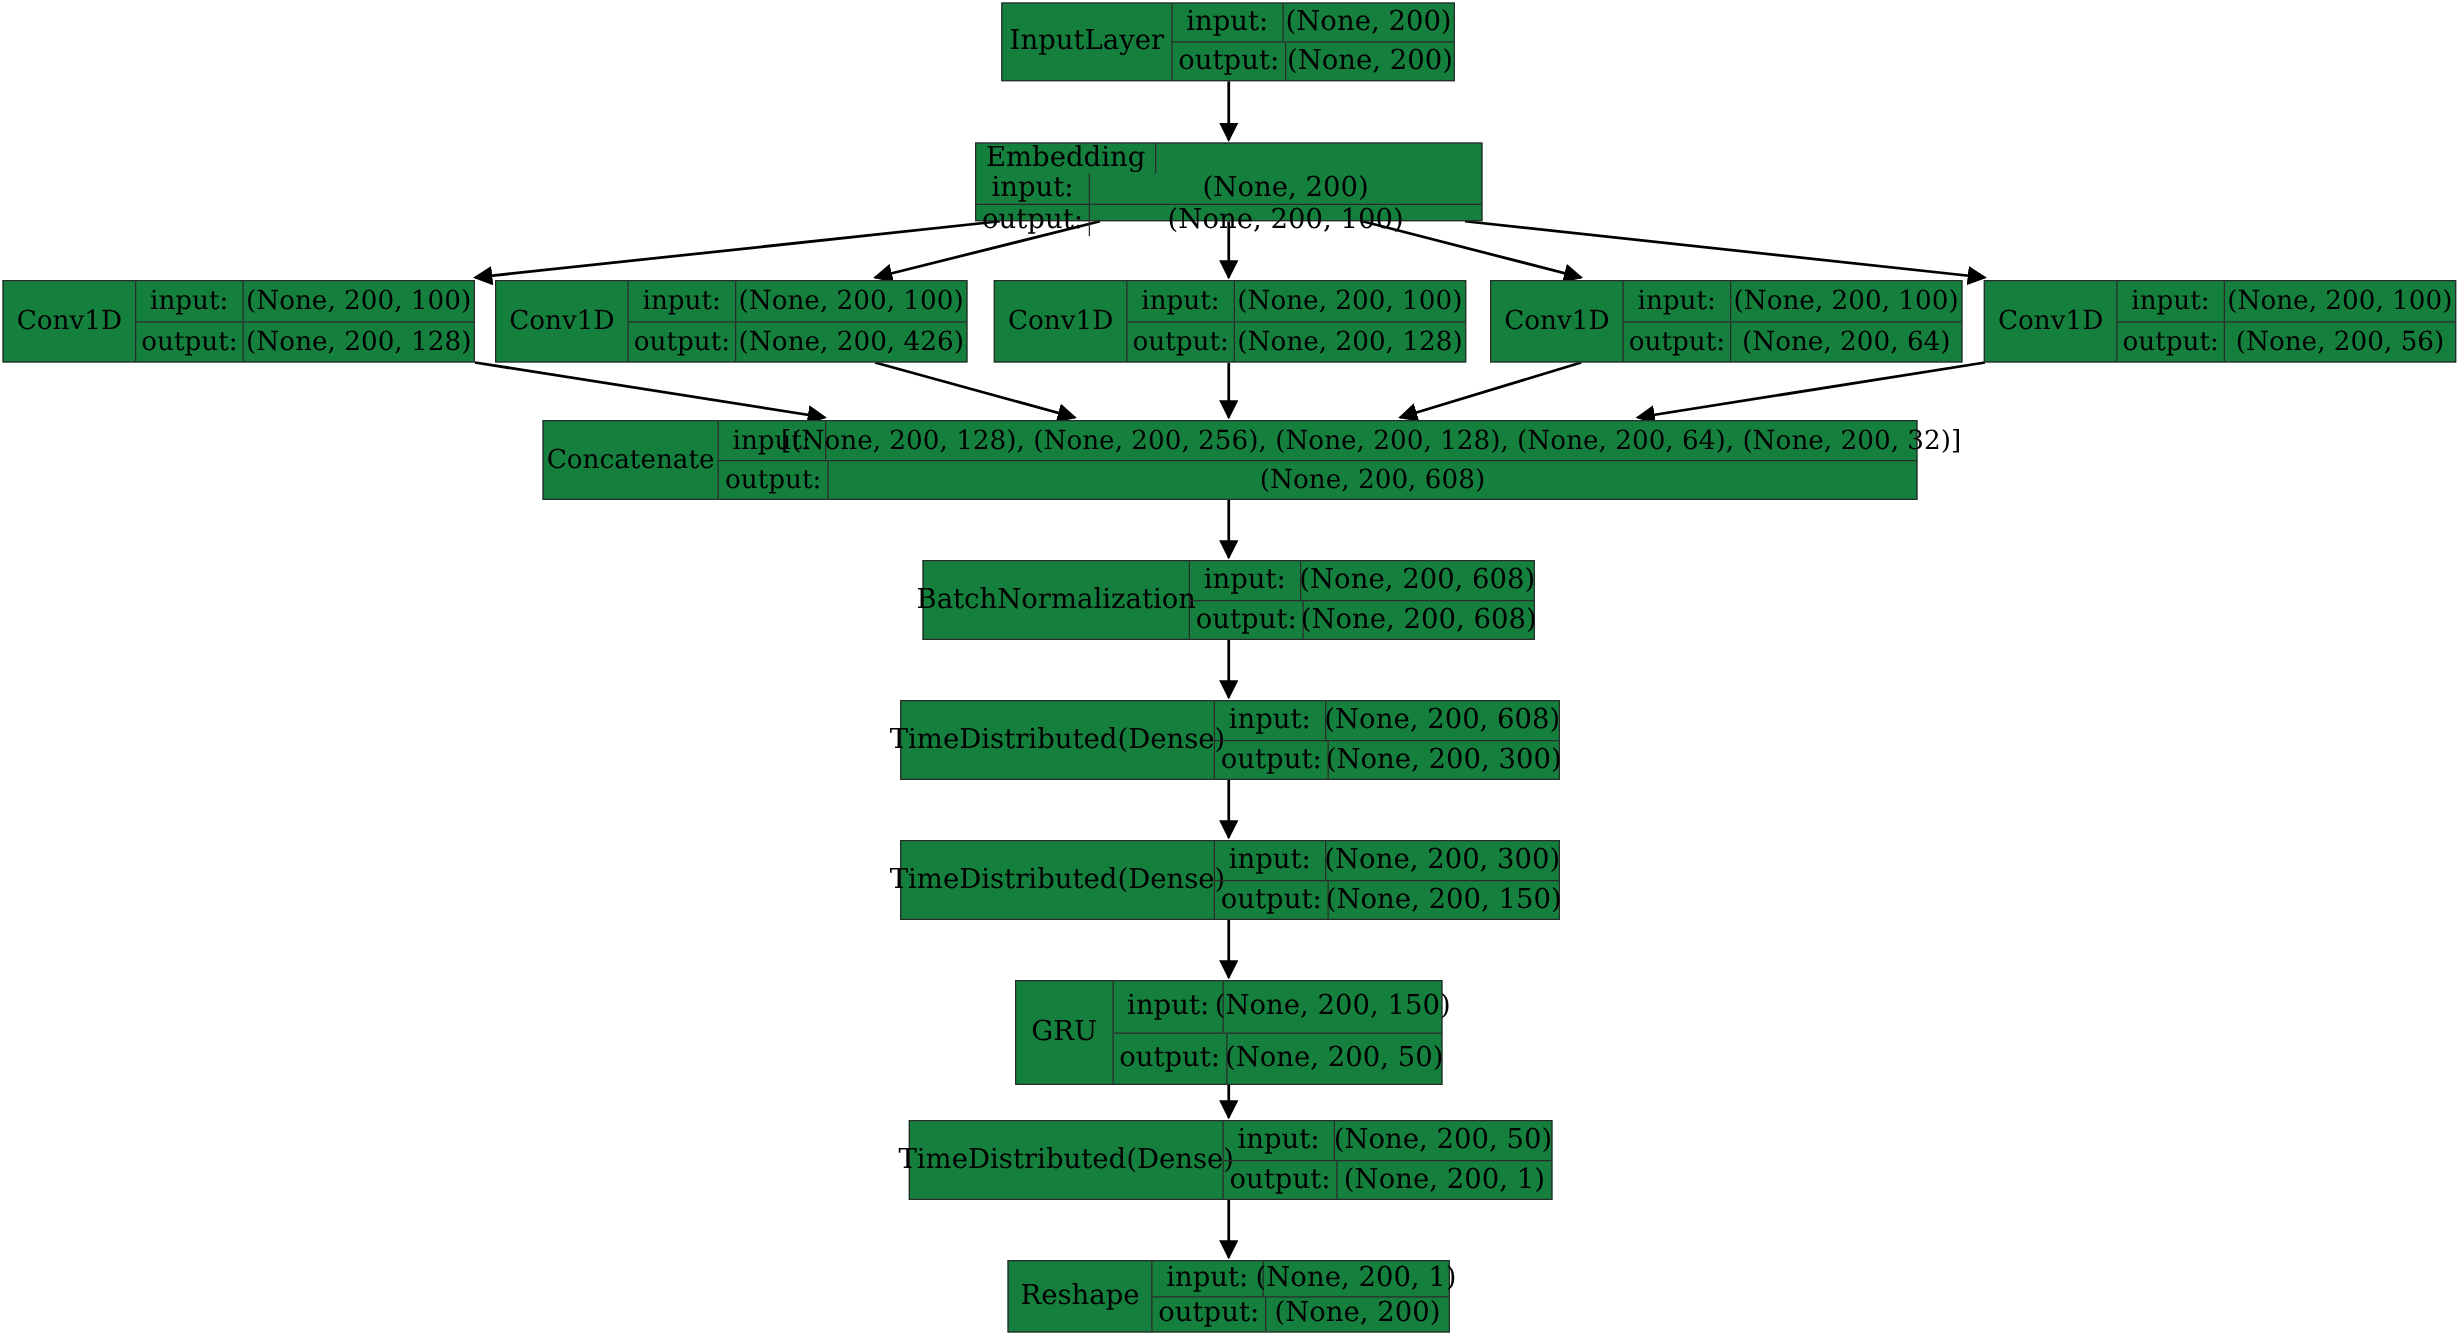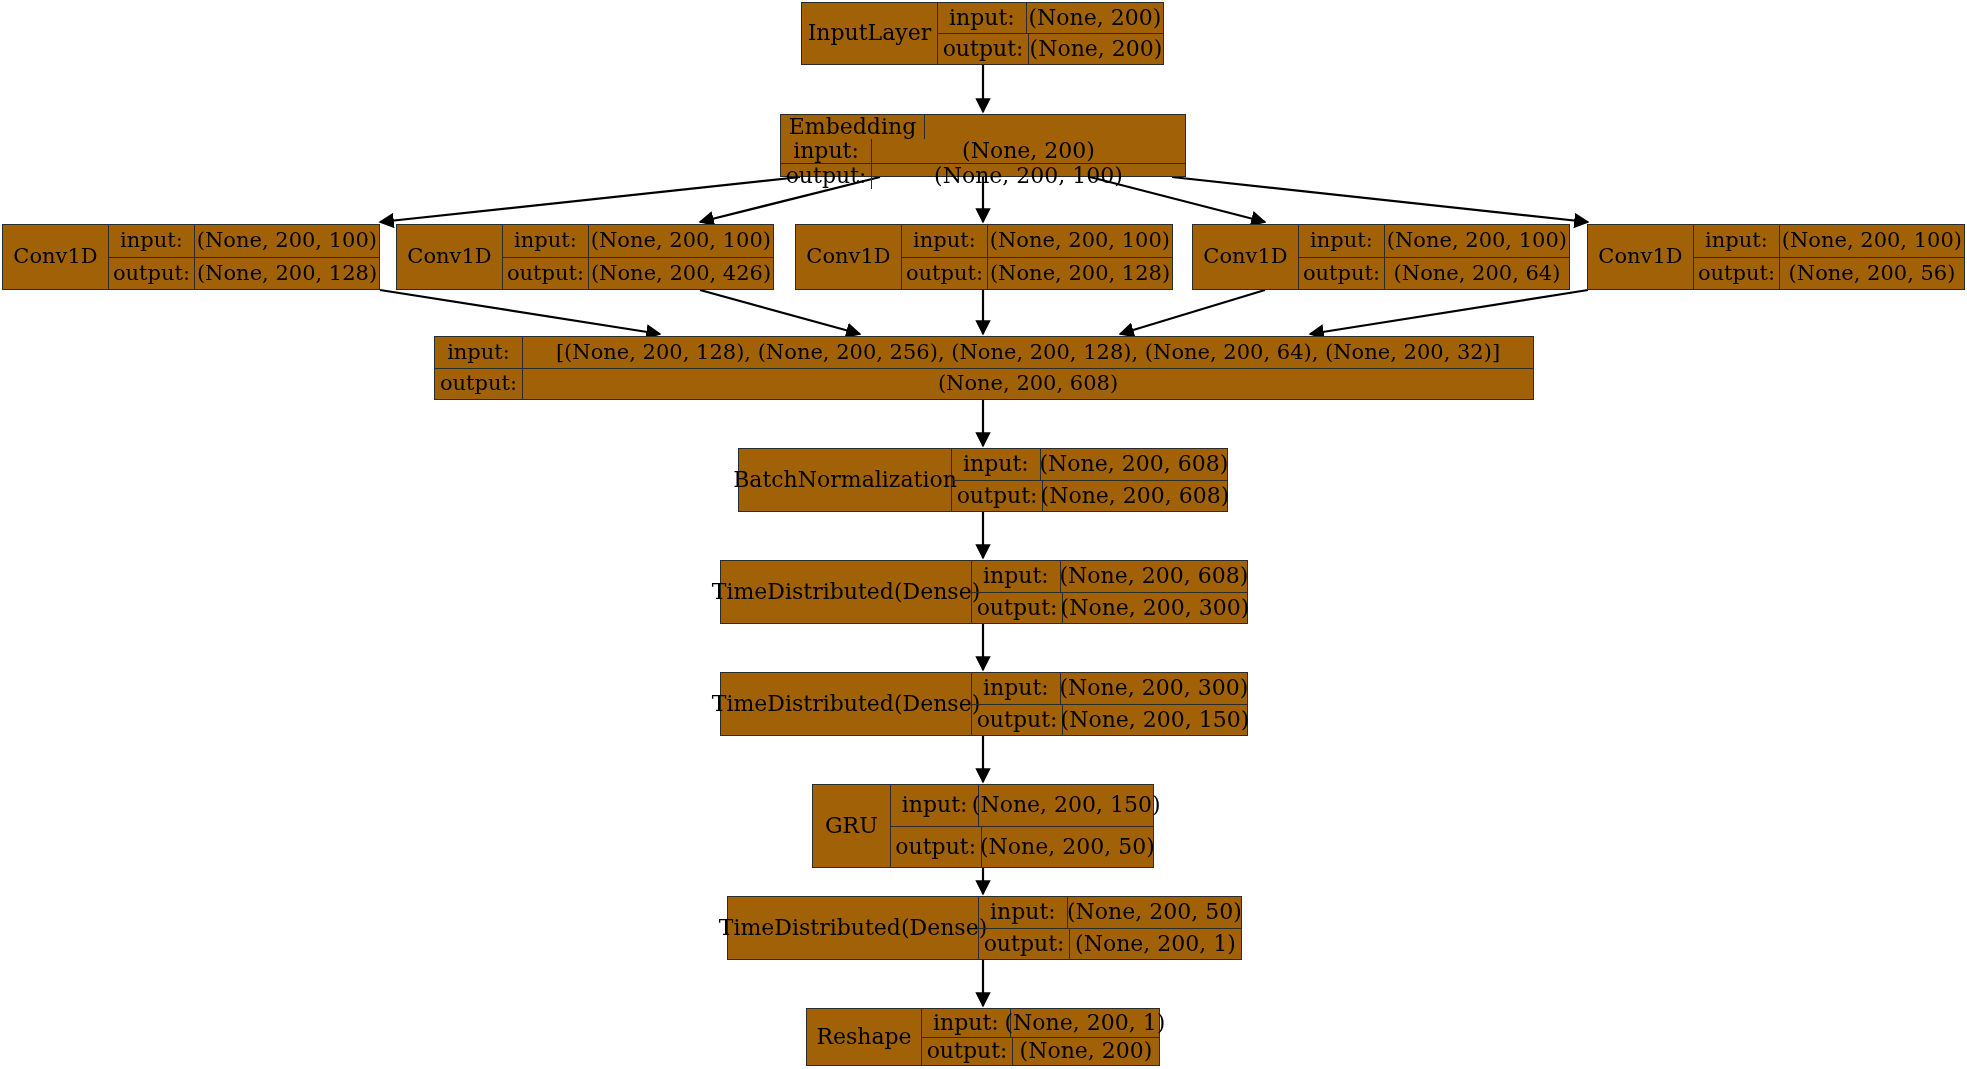--- a/index.html
+++ b/index.html
@@ -24,21 +24,21 @@
     left: 0;
     top: 0;
     width: 1967px;
     height: 1069px;
     pointer-events: none;
   }
   .node {
     position: absolute;
     box-sizing: border-box;
     border: 1.6px solid #2b2b2b;
-    background: #a16207;
+    background: #15803d;
     display: flex;
     flex-direction: row;
     align-items: stretch;
     z-index: 2;
   }
   .node .name-cell {
     display: flex;
     align-items: center;
     justify-content: center;
     padding: 0 12px;
@@ -219,20 +219,21 @@
         <div class="io-value">(None, 200, 100)</div>
       </div>
       <div class="io-row">
         <div class="io-label" style="width:86px;">output:</div>
         <div class="io-value">(None, 200, 56)</div>
       </div>
     </div>
   </div>
 
   <div class="node concat-node" style="left:434px; top:336px; width:1100px; height:64px;">
+    <div class="name-cell" style="width:140px;">Concatenate</div>
     <div class="io-wrap">
       <div class="io-row top">
         <div class="io-label" style="width:88px;">input:</div>
         <div class="io-value">[(None, 200, 128), (None, 200, 256), (None, 200, 128), (None, 200, 64), (None, 200, 32)]</div>
       </div>
       <div class="io-row">
         <div class="io-label" style="width:88px;">output:</div>
         <div class="io-value">(None, 200, 608)</div>
       </div>
     </div>

